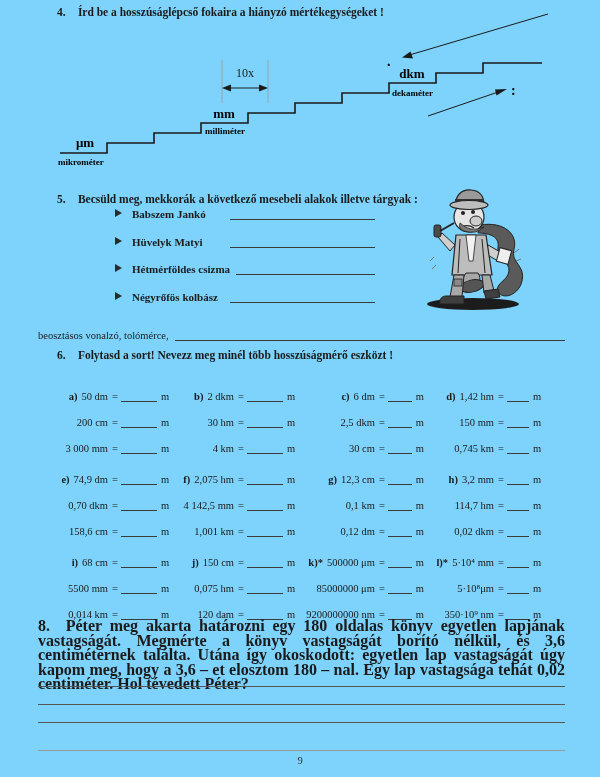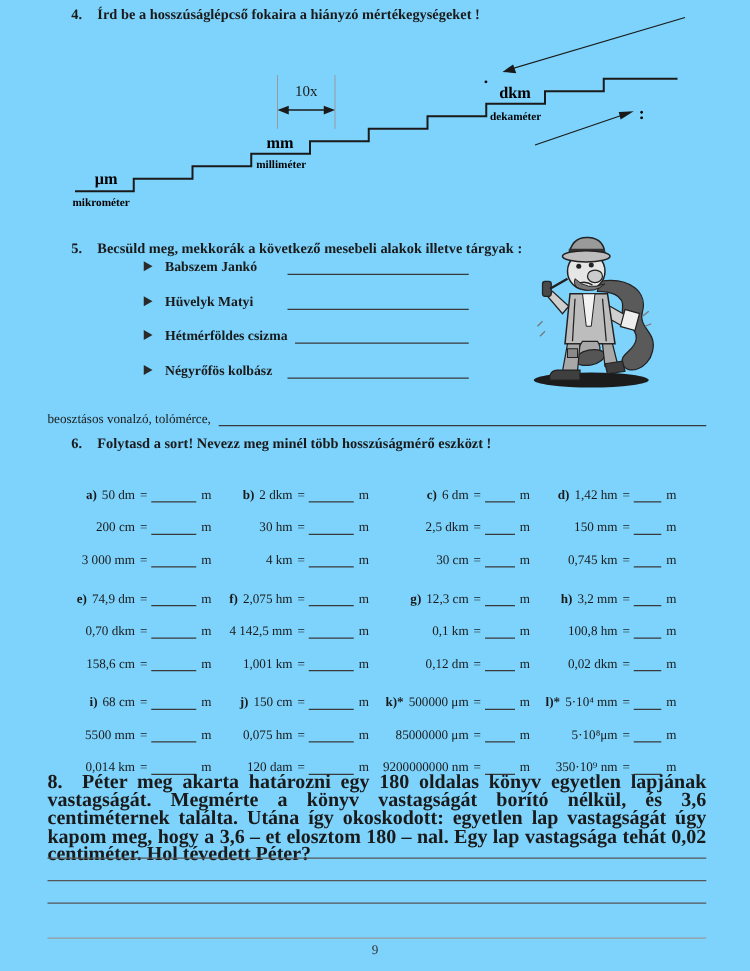--- a/index.html
+++ b/index.html
@@ -362,21 +362,21 @@
           <span class="exprbox">
             <span class="clbl">h)</span>
             <span>3,2 mm</span>
           </span>
           <span class="eq">=</span>
           <span class="blank"></span>
           <span class="um">m</span>
         </div>
       <div class="cell">
           <span class="exprbox">
-            <span>100,8 hm</span>
+            <span>114,7 hm</span>
           </span>
           <span class="eq">=</span>
           <span class="blank"></span>
           <span class="um">m</span>
         </div>
       <div class="cell">
           <span class="exprbox">
             <span>0,02 dkm</span>
           </span>
           <span class="eq">=</span>

